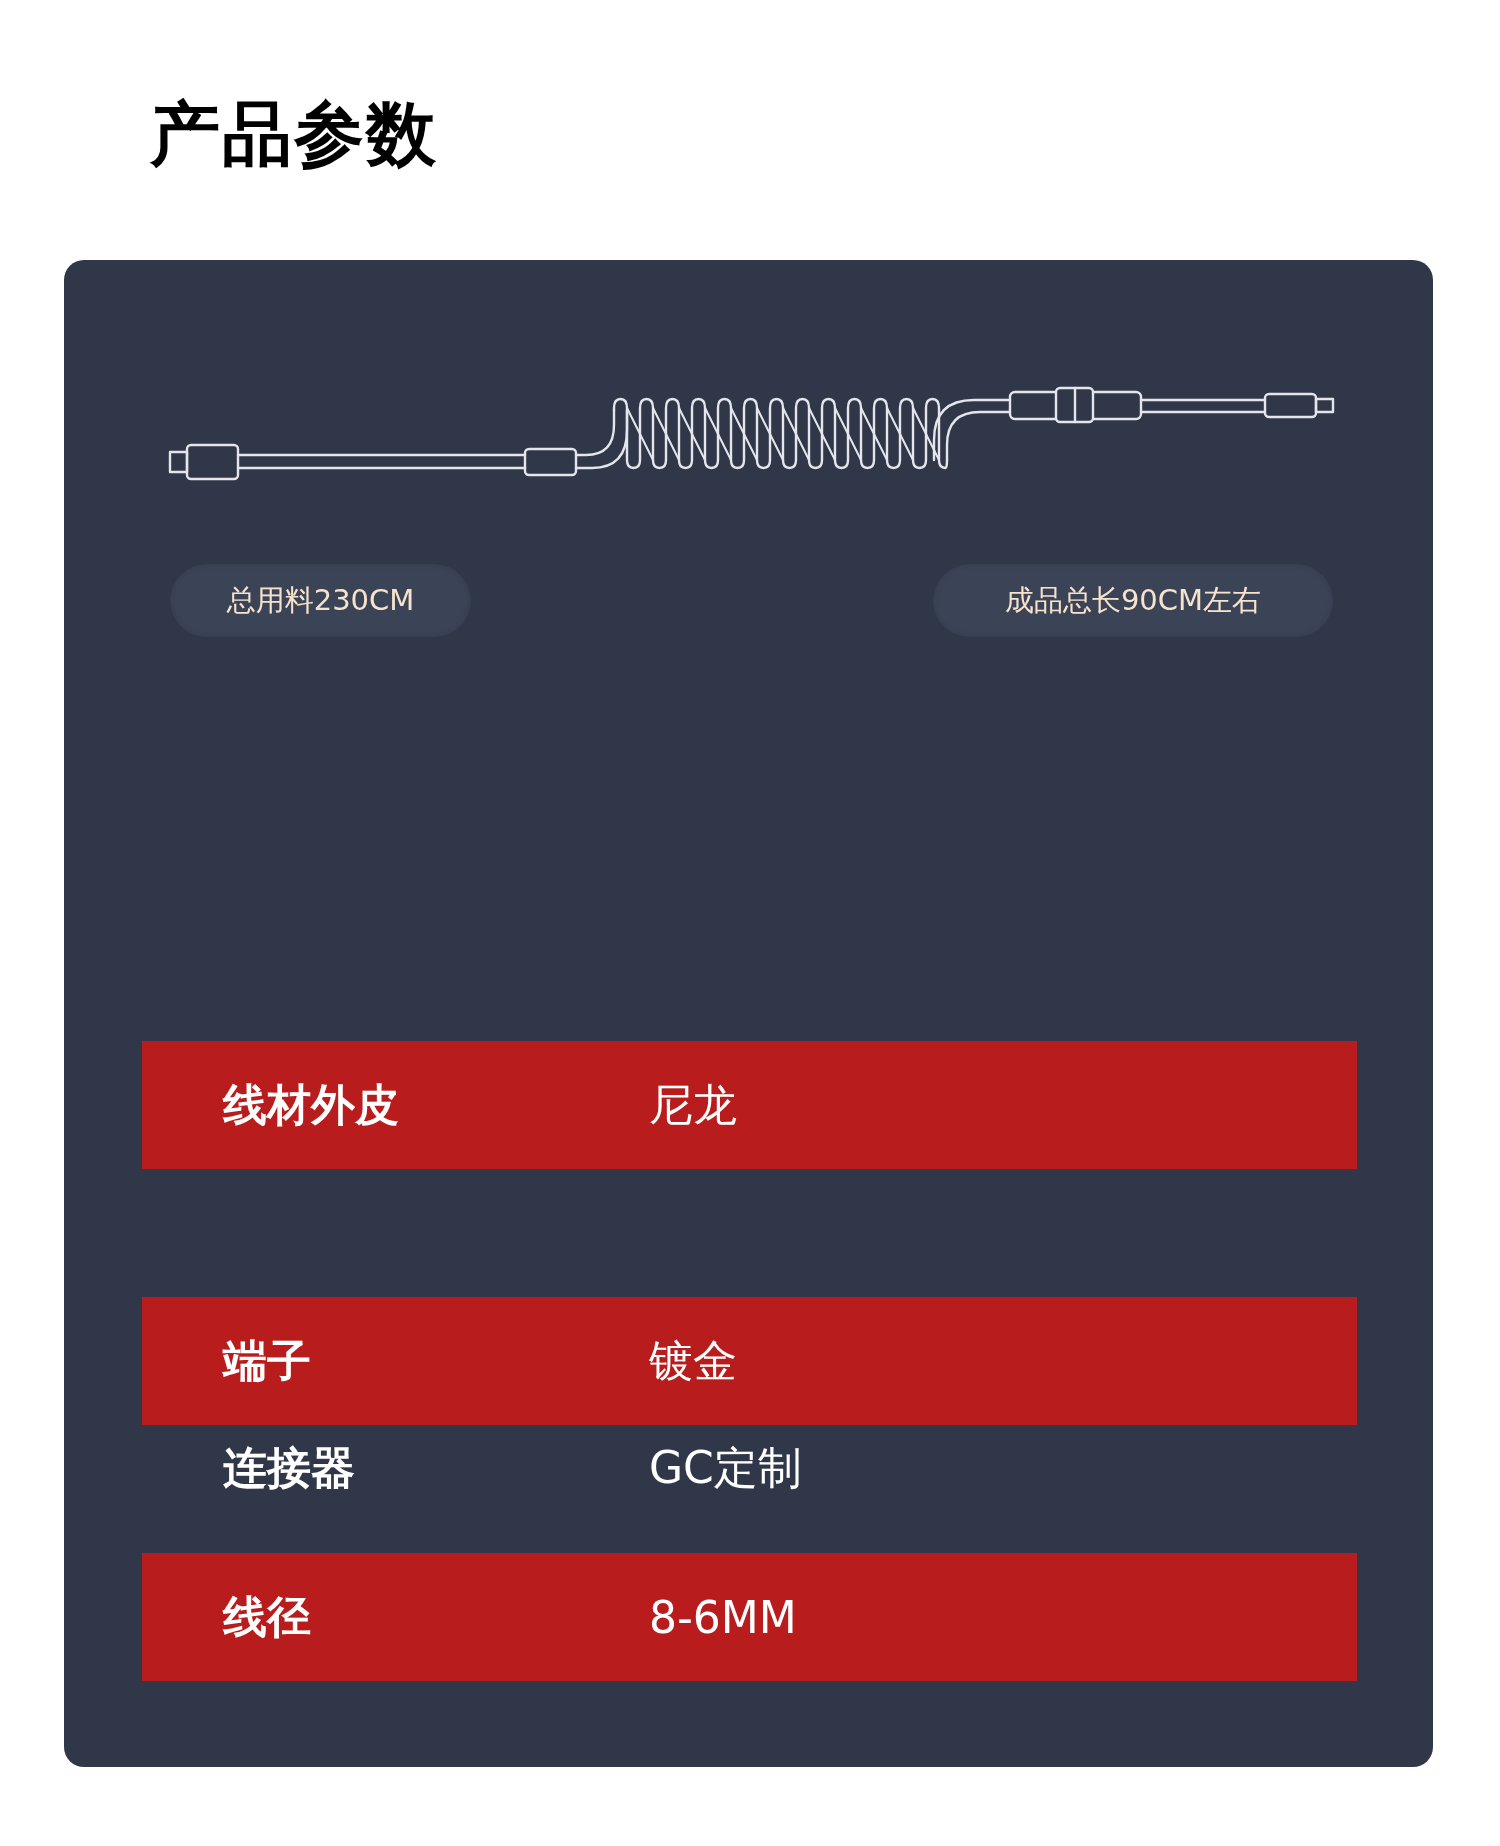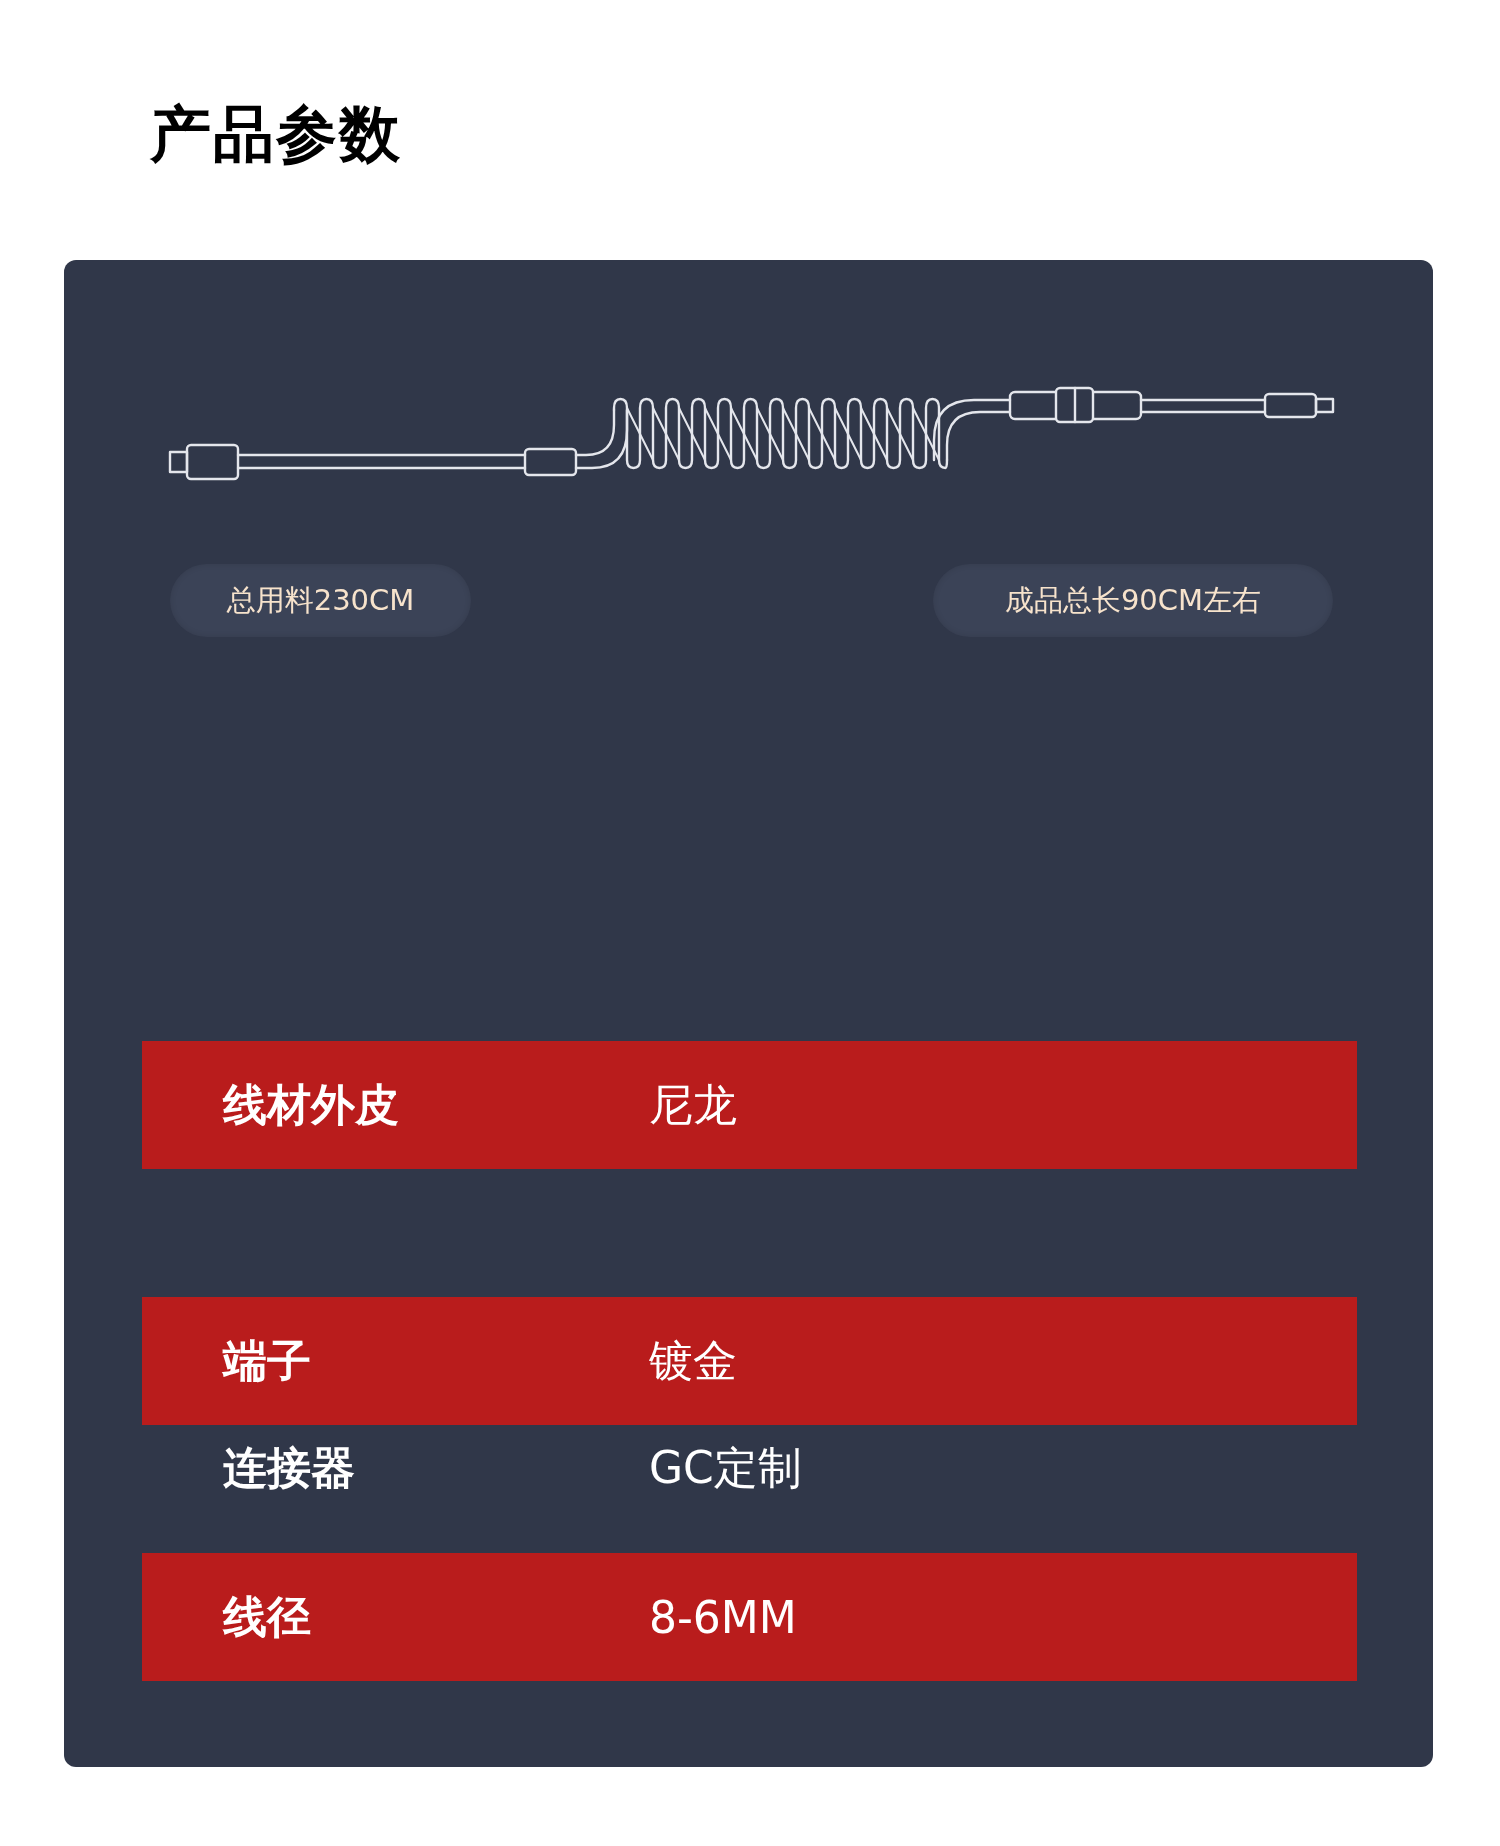--- a/index.html
+++ b/index.html
@@ -3,27 +3,27 @@
   <meta charset="utf-8">
   <style>
     html, body { margin: 0; padding: 0; }
     body {
       width: 1500px; height: 1846px; background: #ffffff;
       position: relative; overflow: hidden;
       font-family: "DejaVu Sans", "Liberation Sans", sans-serif;
     }
     .title {
       position: absolute; left: 150px; top: 74px;
-      font-size: 61px; font-weight: bold; color: #000000;
+      font-size: 70px; font-weight: bold; color: #000000;
       letter-spacing: 2px; line-height: 120px; margin: 0;
     }
     .card {
       position: absolute; left: 64px; top: 260px;
       width: 1369px; height: 1507px;
-      background: #303749; border-radius: 12px;
+      background: #303749; border-radius: 20px;
     }
     .cable {
       position: absolute; left: 0; top: 0; width: 1369px; height: 300px;
     }
     .pill {
       position: absolute; top: 304px; height: 73px;
       border-radius: 37px; background: #3b4357;
       box-shadow: 0 0 6px rgba(0,0,0,0.12) inset;
       display: flex; align-items: center; justify-content: center;
       color: #f7e3cc; font-size: 29px; white-space: nowrap;

